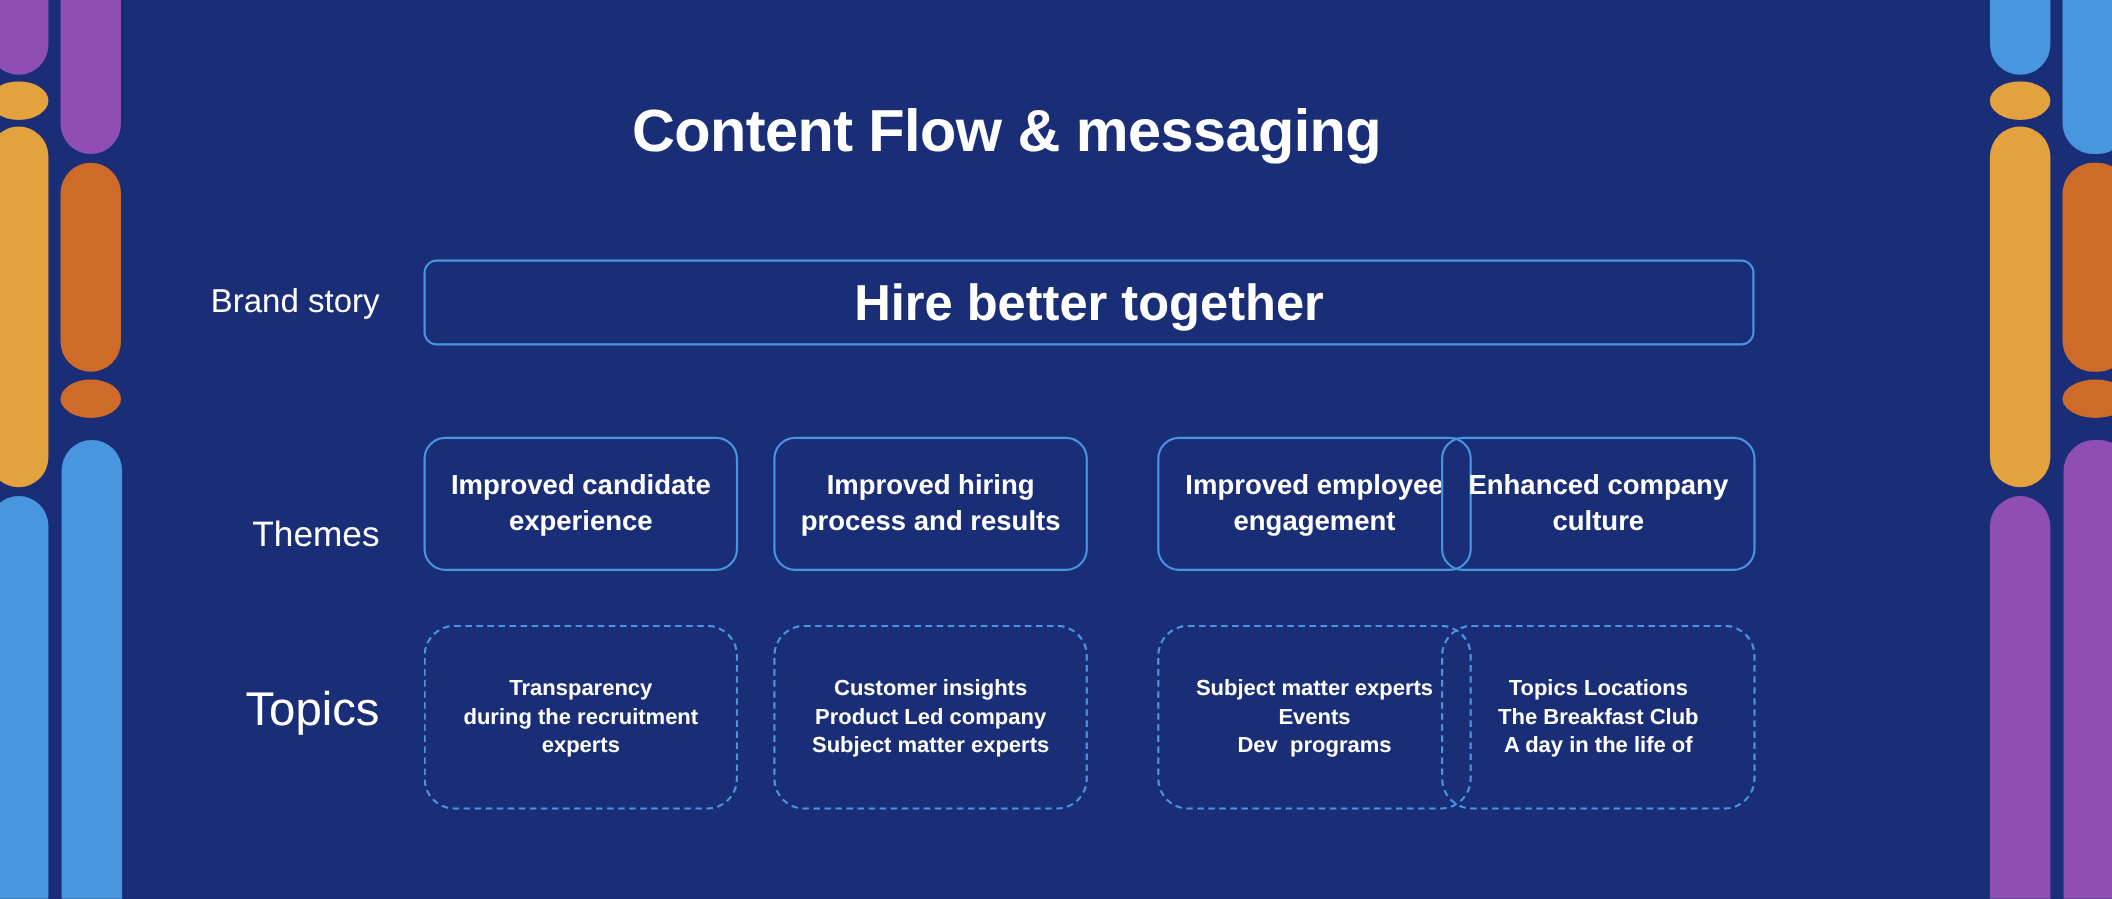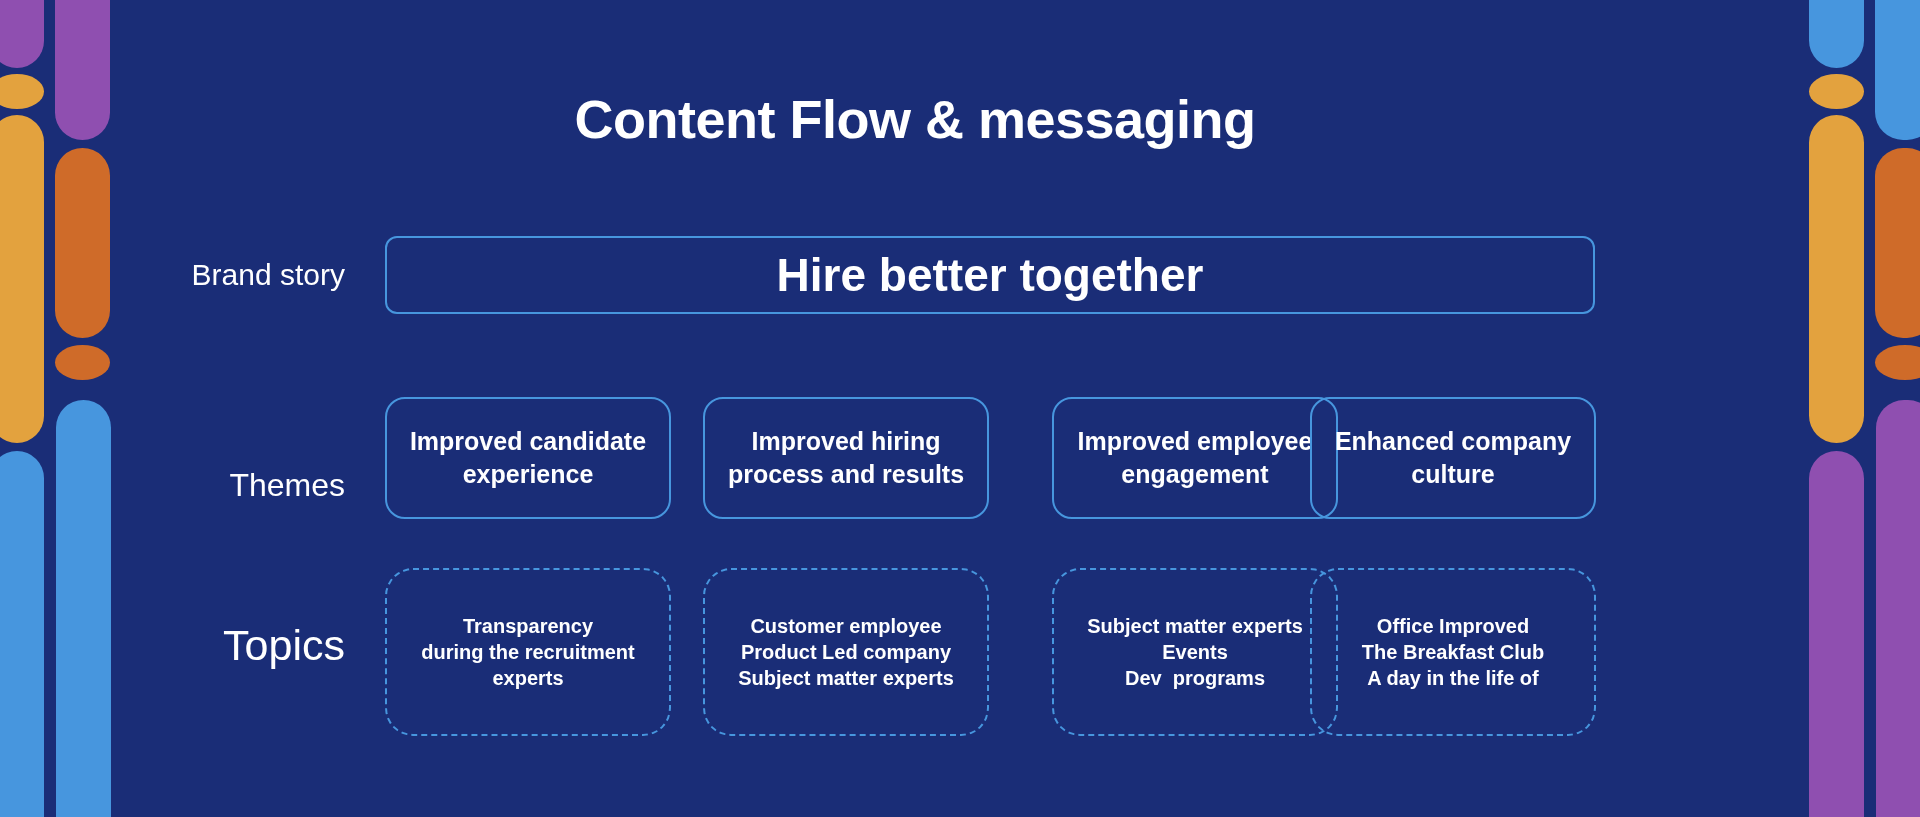--- a/index.html
+++ b/index.html
@@ -93,26 +93,26 @@
     <span>Enhanced company culture</span>
   </div>
 
 <div class="row-label topics-label">Topics</div>
 <div class="topic-box c1">
   <div class="topic-line">Transparency</div>
   <div class="topic-line">during the recruitment</div>
   <div class="topic-line">experts</div>
 </div>
 <div class="topic-box c2">
-  <div class="topic-line">Customer employee</div>
+  <div class="topic-line">Customer insights</div>
   <div class="topic-line">Product Led company</div>
   <div class="topic-line">Subject matter experts</div>
 </div>
 <div class="topic-box c3">
   <div class="topic-line">Subject matter experts</div>
   <div class="topic-line">Events</div>
   <div class="topic-line">Dev  programs</div>
 </div>
 <div class="topic-box c4">
-  <div class="topic-line">Office Improved</div>
+  <div class="topic-line">Topics Locations</div>
   <div class="topic-line">The Breakfast Club</div>
   <div class="topic-line">A day in the life of</div>
 </div>
 
 </body></html>

